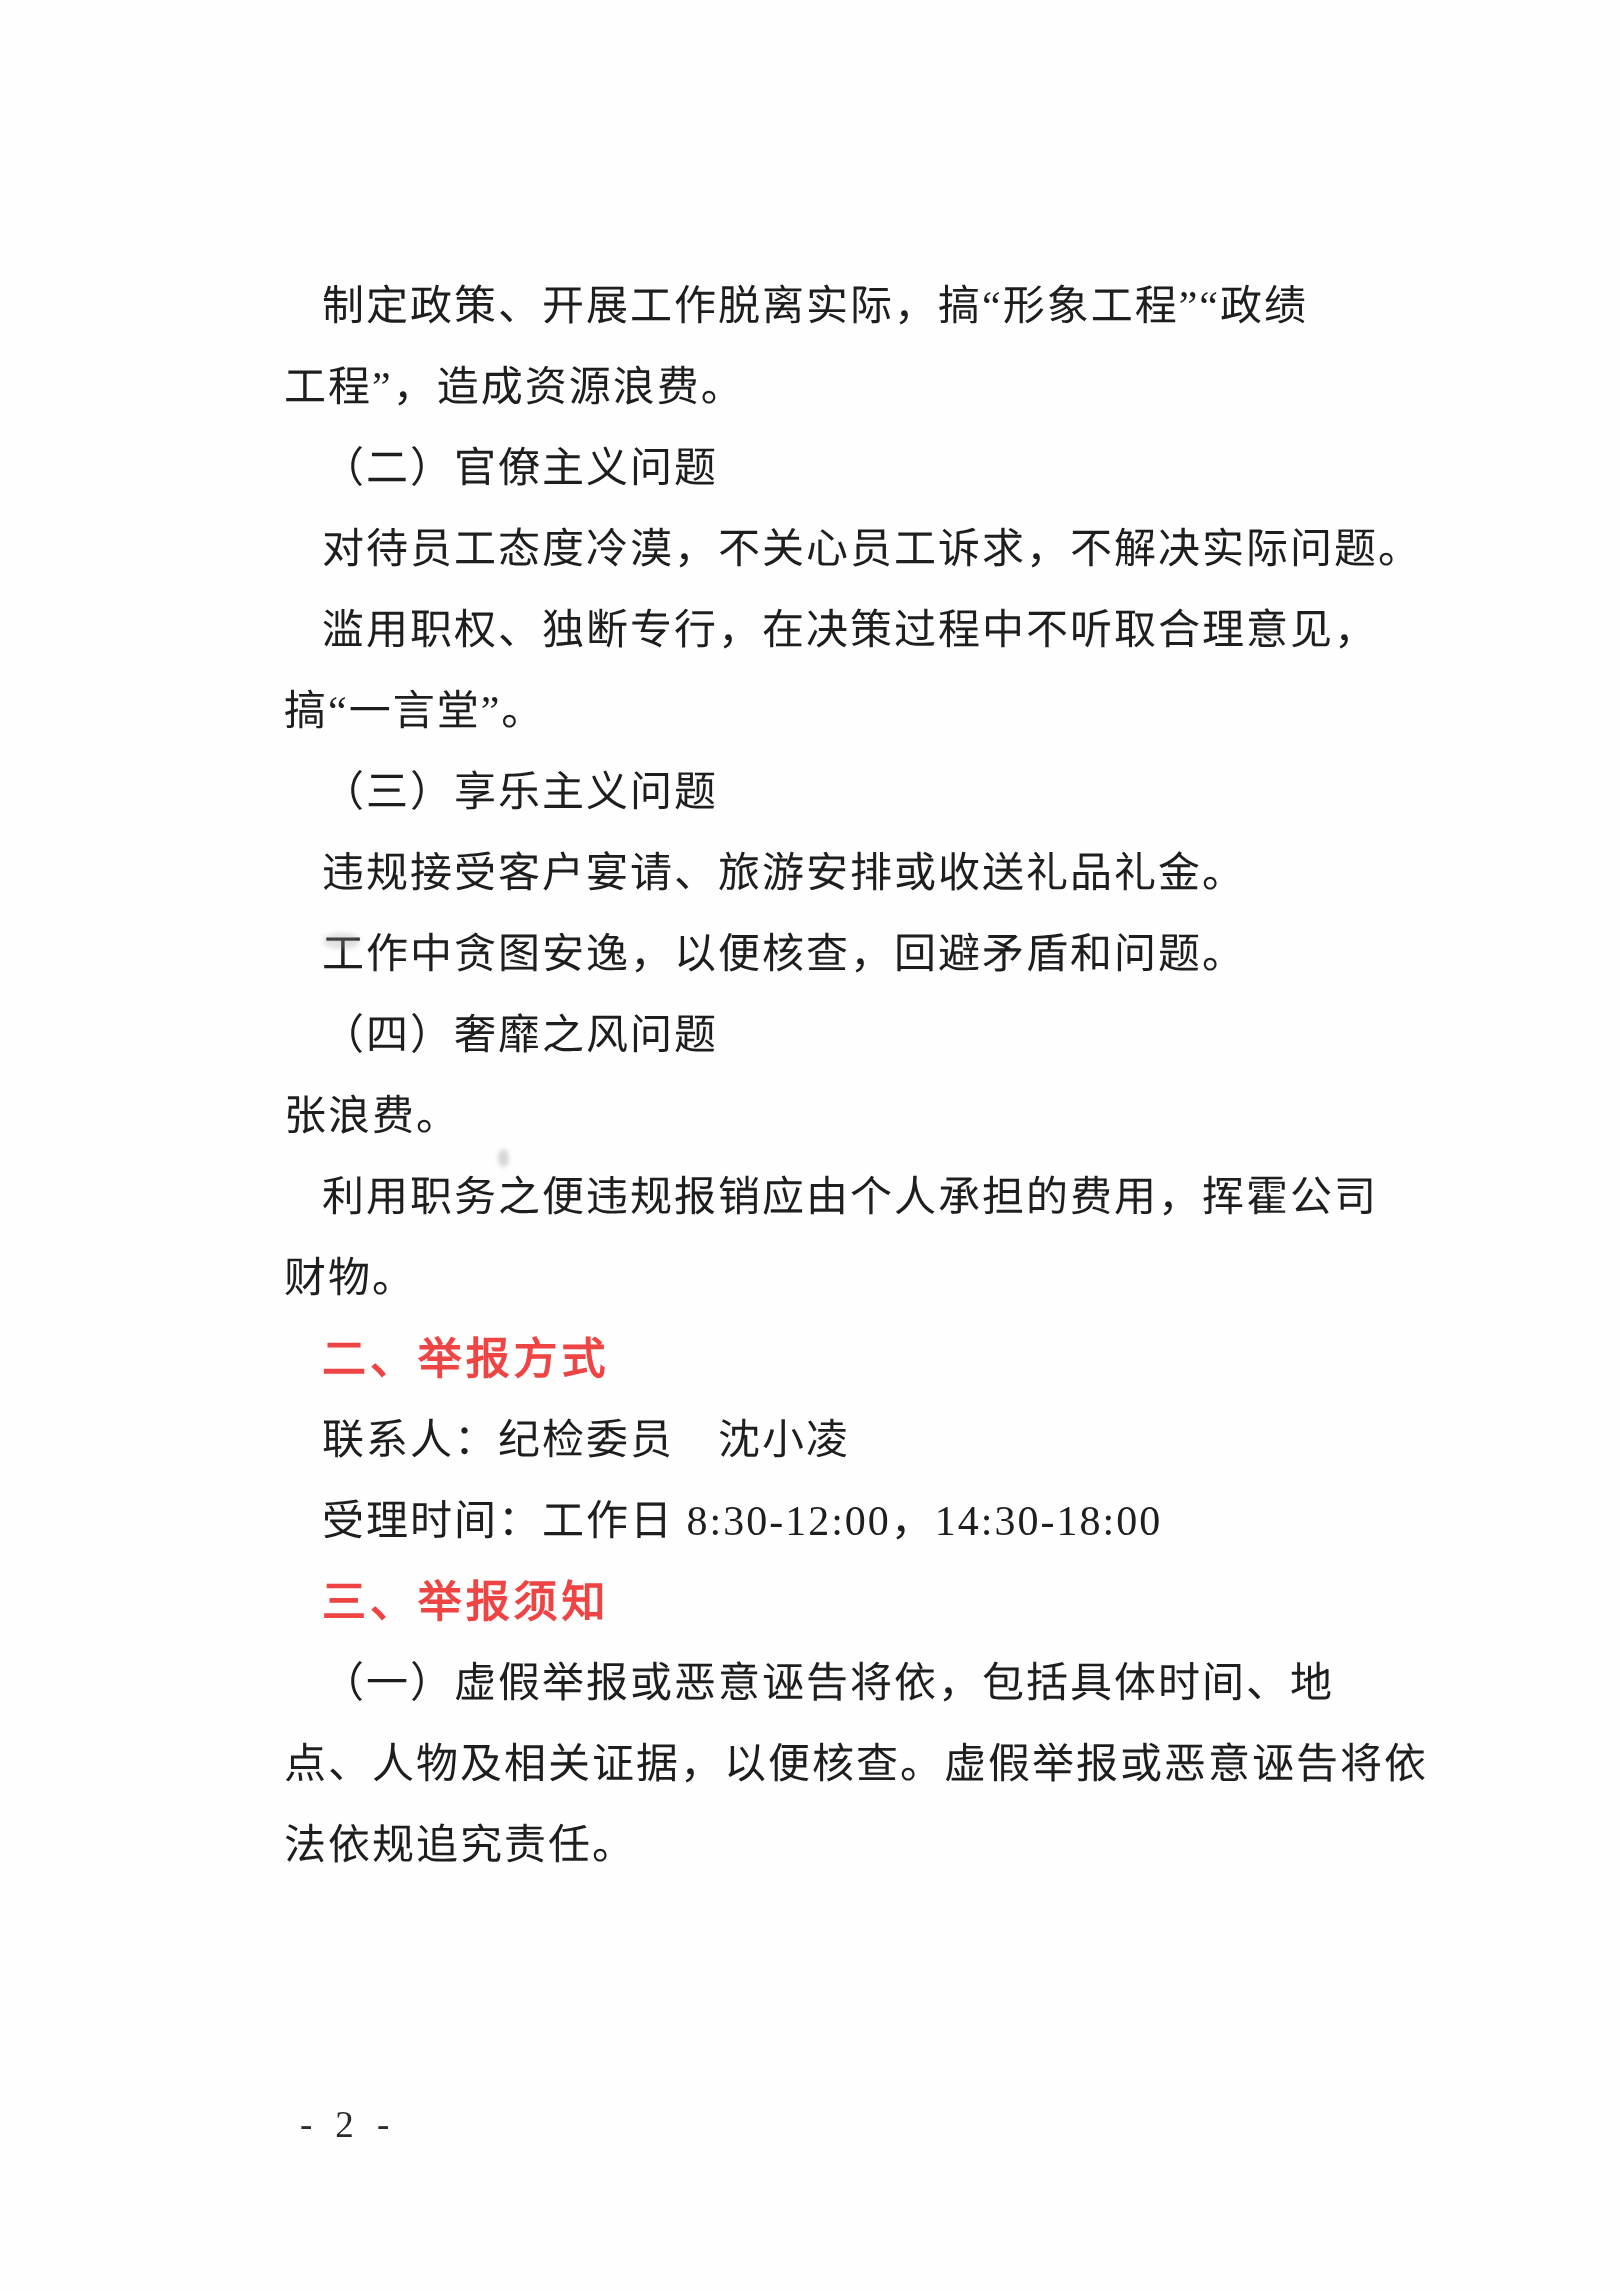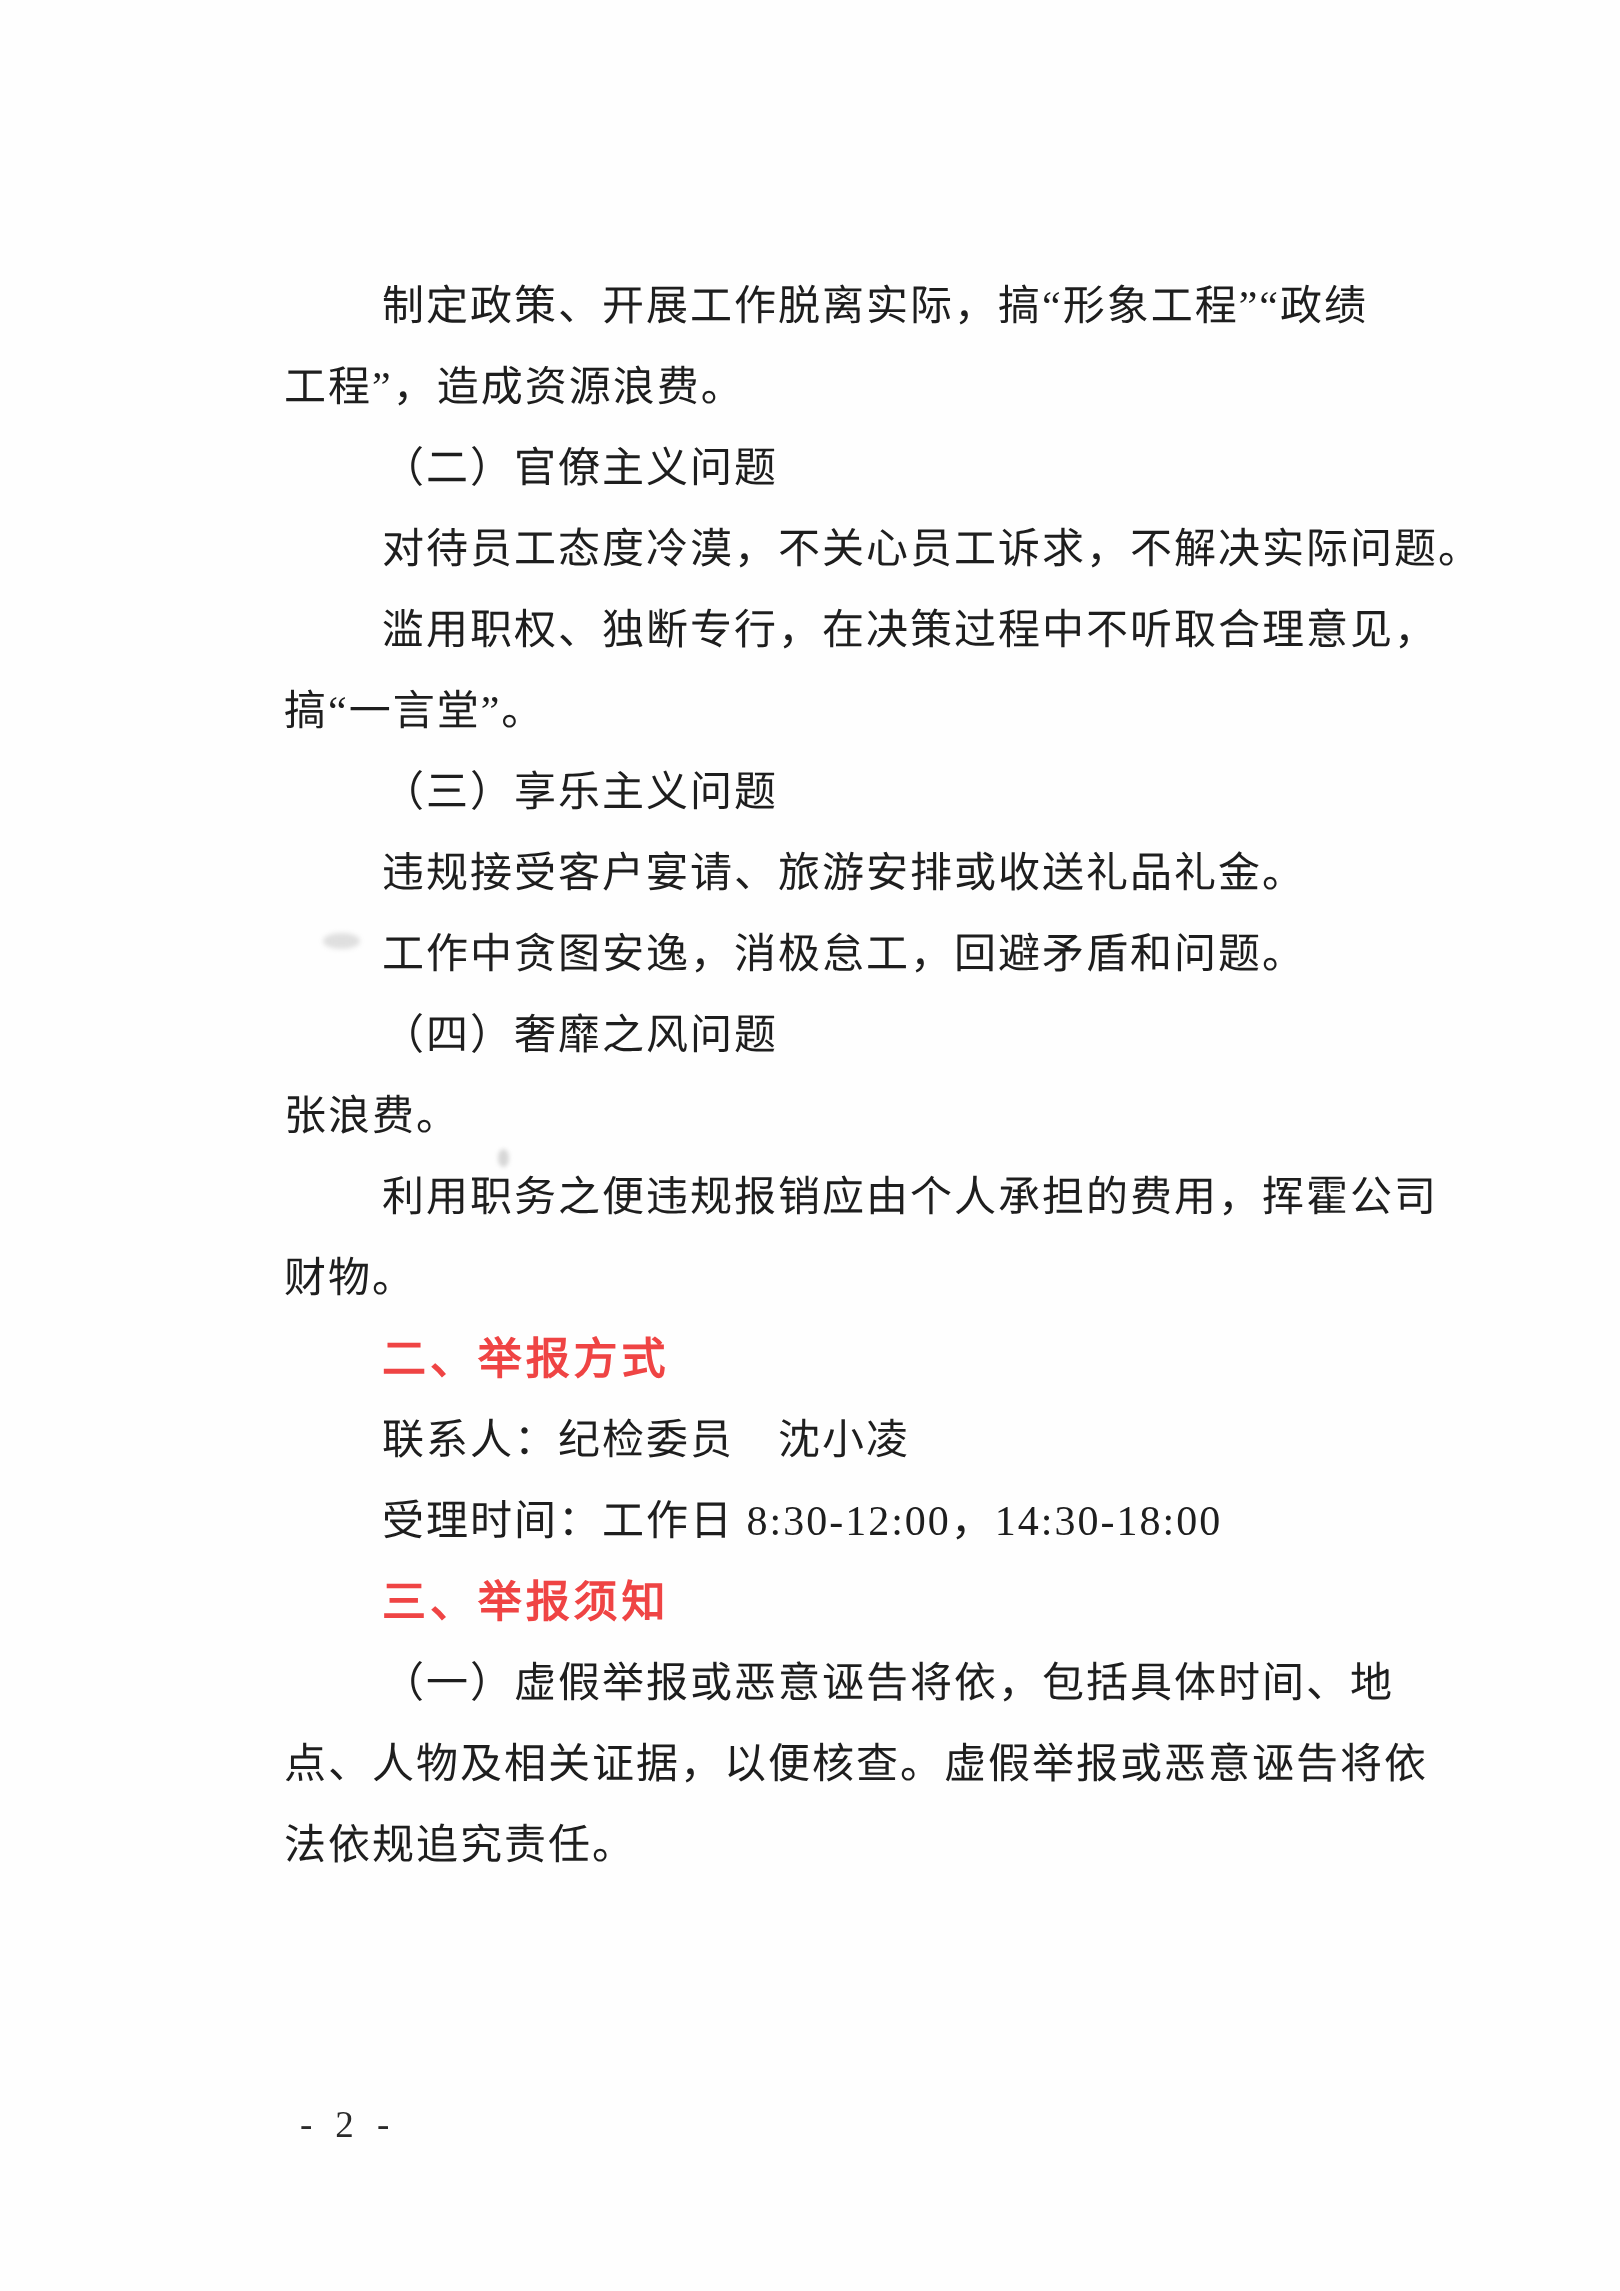--- a/index.html
+++ b/index.html
@@ -24,21 +24,21 @@
   .line {
     height: 81px;
     display: flex;
     align-items: center;
     font-size: 42px;
     letter-spacing: 2px;
     white-space: nowrap;
     font-weight: 400;
   }
   .line.indent {
-    margin-left: 98px;
+    margin-left: 38px;
   }
   .line.heading {
     font-family: "Liberation Sans", sans-serif;
     font-weight: 700;
     font-size: 44px;
     letter-spacing: 3.9px;
     color: #ef4444;
   }
   .footer {
     position: absolute;
@@ -80,21 +80,21 @@
 <div class="page">
   <div class="content" id="content">
       <div class="line indent">制定政策、开展工作脱离实际，搞“形象工程”“政绩</div>
       <div class="line">工程”，造成资源浪费。</div>
       <div class="line indent">（二）官僚主义问题</div>
       <div class="line indent">对待员工态度冷漠，不关心员工诉求，不解决实际问题。</div>
       <div class="line indent">滥用职权、独断专行，在决策过程中不听取合理意见，</div>
       <div class="line">搞“一言堂”。</div>
       <div class="line indent">（三）享乐主义问题</div>
       <div class="line indent">违规接受客户宴请、旅游安排或收送礼品礼金。</div>
-      <div class="line indent">工作中贪图安逸，消极怠工，回避矛盾和问题。</div>
+      <div class="line indent">工作中贪图安逸，以便核查，回避矛盾和问题。</div>
       <div class="line indent">（四）奢靡之风问题</div>
       <div class="line">张浪费。</div>
       <div class="line indent">利用职务之便违规报销应由个人承担的费用，挥霍公司</div>
       <div class="line">财物。</div>
       <div class="line indent heading">二、举报方式</div>
       <div class="line indent">联系人：纪检委员　沈小凌</div>
       <div class="line indent">受理时间：工作日 8:30-12:00，14:30-18:00</div>
       <div class="line indent heading">三、举报须知</div>
       <div class="line indent">（一）虚假举报或恶意诬告将依，包括具体时间、地</div>
       <div class="line">点、人物及相关证据，以便核查。虚假举报或恶意诬告将依</div>

